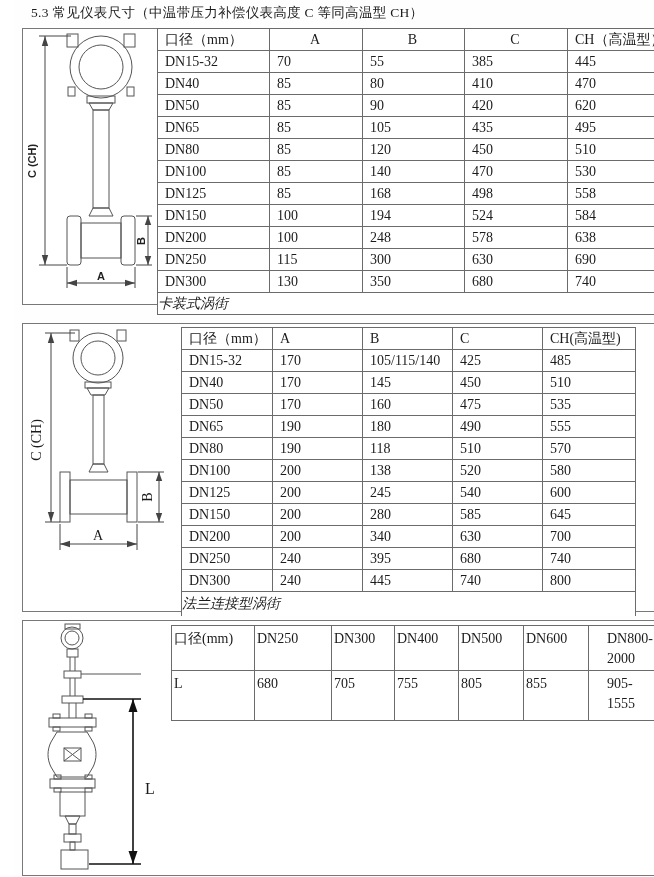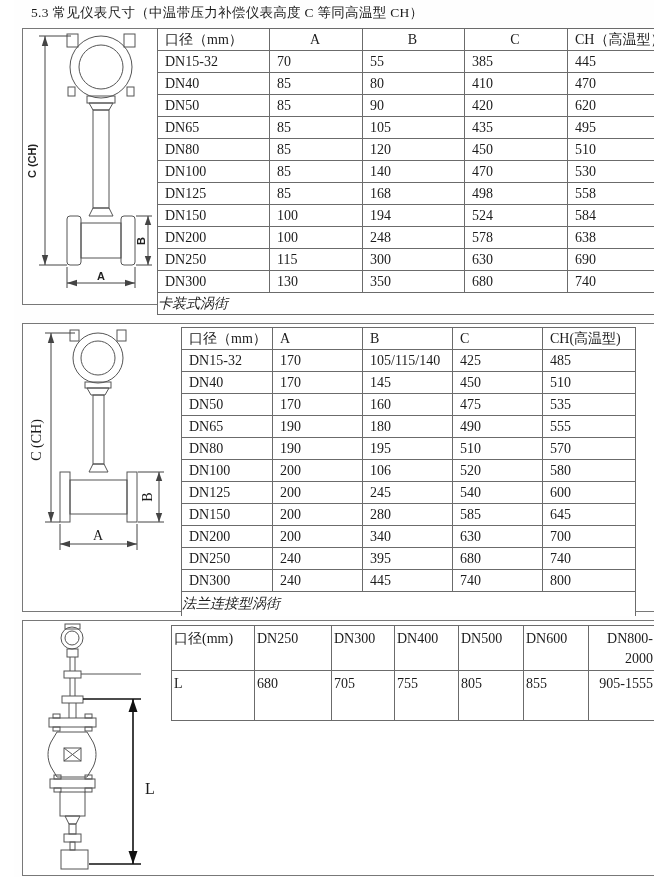--- a/index.html
+++ b/index.html
@@ -28,21 +28,21 @@
   tfoot td { padding:0;font-style:italic; }
 
   #t1 { left:134px; top:-1px; width:509px; height:277px; }
   #t1 th:nth-child(2), #t1 th:nth-child(3), #t1 th:nth-child(4) { text-align:center; padding-left:0; }
 
   #t2 { left:158px; top:3px; width:454px; }
   #t2 tfoot td { height:24px; border-bottom:none; }
 
   #t3 { left:148px; top:4px; width:484px; }
   #t3 th, #t3 td { white-space:normal; vertical-align:top; text-align:left; padding:3px 2px 0 2px; line-height:1.45; }
-  #t3 th:last-child, #t3 td:last-child { text-align:right; padding-left:6px; }
+  #t3 th:last-child, #t3 td:last-child { text-align:left; padding-left:18px; }
   #t3 th { height:41px; }
   #t3 td { height:46px; }
 
   .box-caption {
     position:absolute; left:148px; right:4px; top:172px;
     text-align:center; font-size:13.5px; letter-spacing:1px;
   }
   svg text { font-family:"Liberation Serif","DejaVu Serif",serif; }
   svg .cad { font-family:"Liberation Sans","DejaVu Sans",sans-serif; font-weight:bold; }
 </style>
@@ -275,28 +275,28 @@
           <tr>
             <td>DN65</td>
             <td>190</td>
             <td>180</td>
             <td>490</td>
             <td>555</td>
           </tr>
           <tr>
             <td>DN80</td>
             <td>190</td>
-            <td>195</td>
+            <td>118</td>
             <td>510</td>
             <td>570</td>
           </tr>
           <tr>
             <td>DN100</td>
             <td>200</td>
-            <td>106</td>
+            <td>138</td>
             <td>520</td>
             <td>580</td>
           </tr>
           <tr>
             <td>DN125</td>
             <td>200</td>
             <td>245</td>
             <td>540</td>
             <td>600</td>
           </tr>

